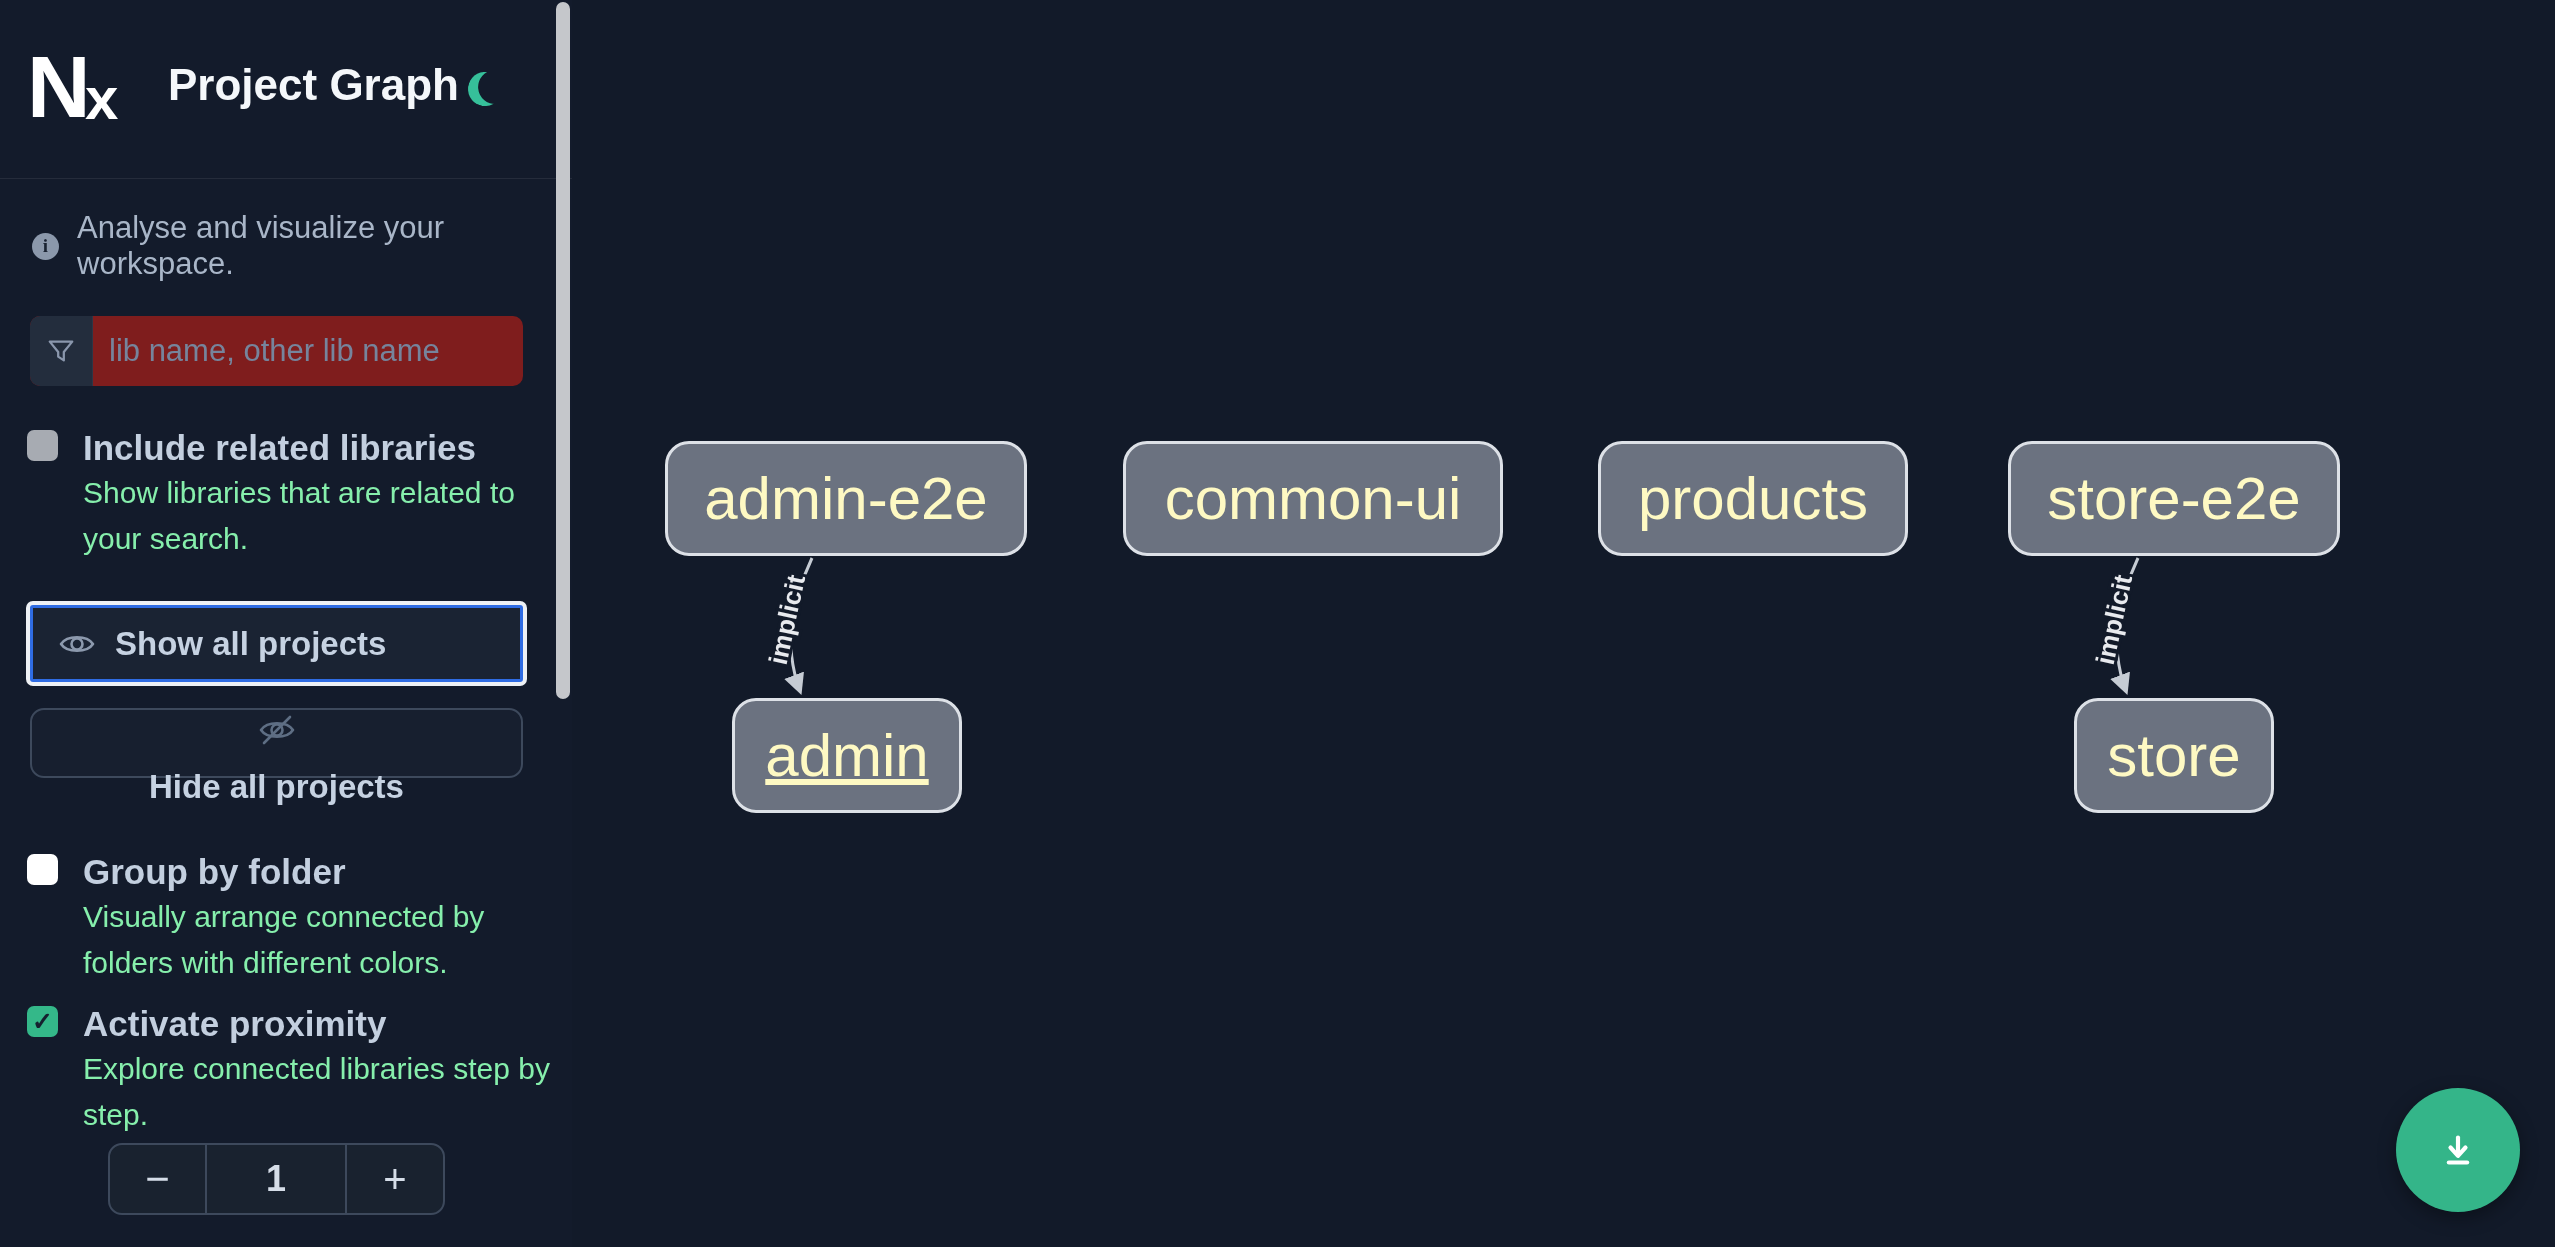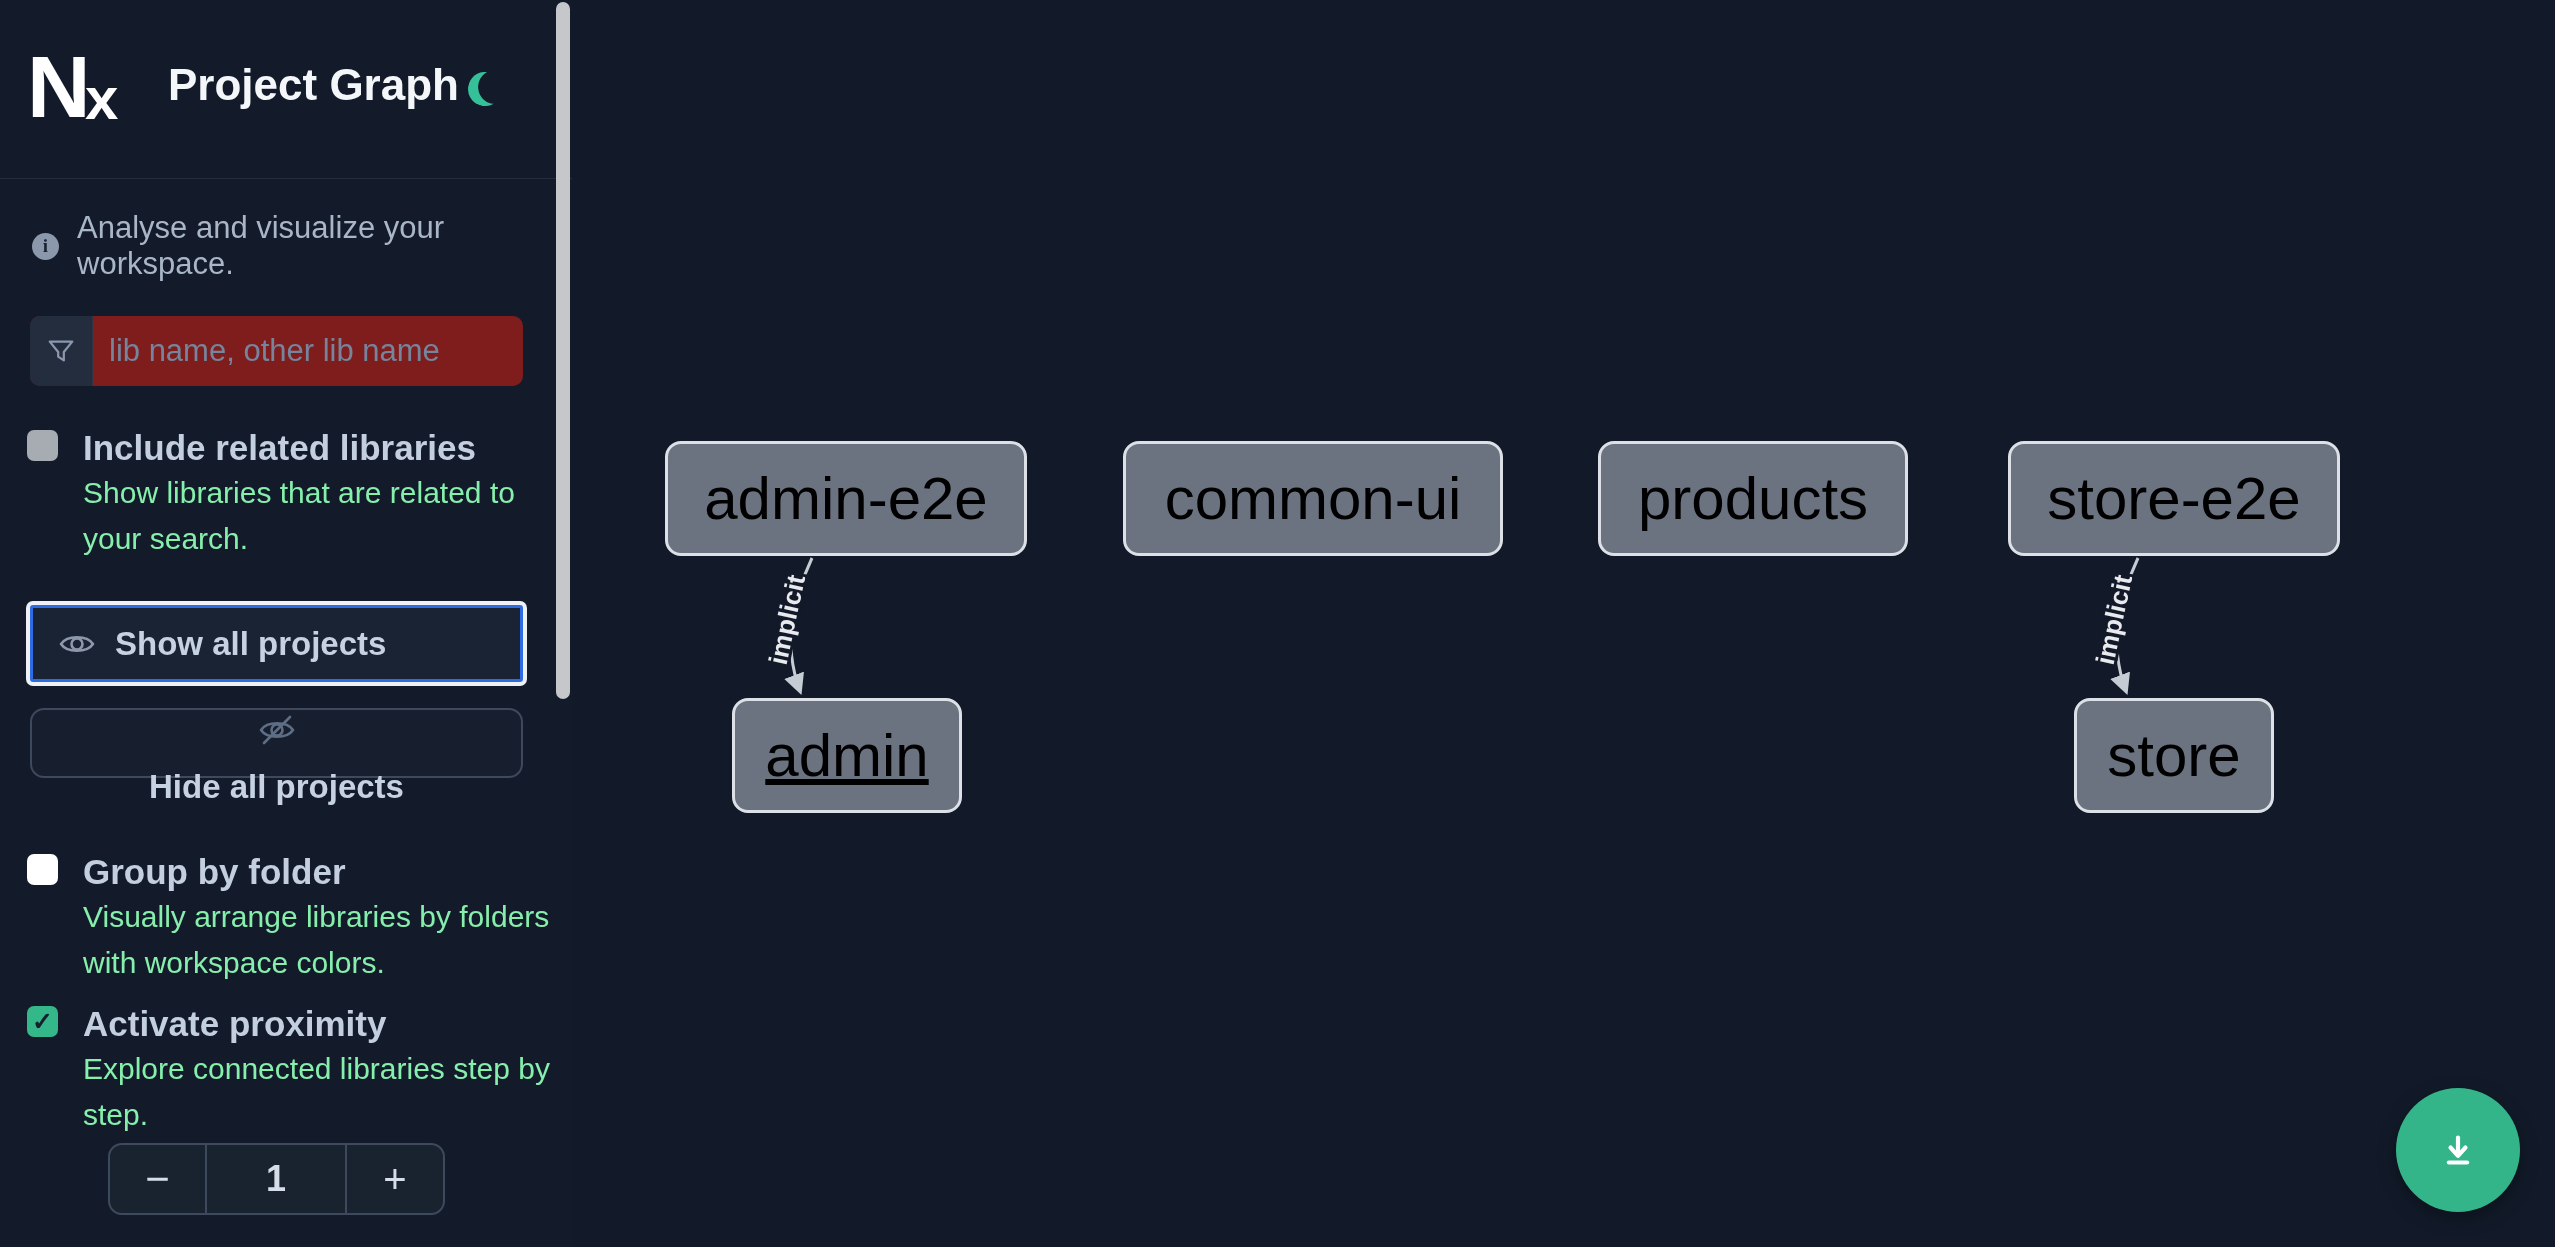--- a/index.html
+++ b/index.html
@@ -2,22 +2,22 @@
 <html><head>
 <meta charset="utf-8">
 <style>
   html,body{margin:0;padding:0;background:#121a29;}
   *{box-sizing:border-box;font-family:"Liberation Sans",sans-serif;}
   #stage{position:relative;width:2555px;height:1247px;background:#121a29;overflow:hidden;}
 
   
   #canvas{position:absolute;inset:0;background:#121a29;}
   .gnode{position:absolute;display:flex;align-items:center;justify-content:center;
-         background:#6b7280;border:3px solid #dde1e7;border-radius:16px;
-         color:#000000;font-size:60px;font-weight:400;letter-spacing:0px;cursor:pointer;}
+         background:#6b7280;border:3px solid #dde1e7;border-radius:24px;
+         color:#fef9c3;font-size:60px;font-weight:400;letter-spacing:0px;cursor:pointer;}
   #edges{position:absolute;left:0;top:0;pointer-events:none;}
   .edge-label{font-size:26px;font-weight:700;fill:#e8eaee;stroke:#121a29;stroke-width:6px;
               paint-order:stroke;text-anchor:middle;dominant-baseline:middle;}
 
   
   #sidebar{position:absolute;left:0;top:0;width:572px;height:1247px;background:#131b2b;z-index:5;}
   #sb-scroll-thumb{position:absolute;left:556px;top:2px;width:14px;height:697px;
                    border-radius:7px;background:#c5c7cb;}
   #logo{position:absolute;left:27px;top:50px;width:110px;height:70px;color:#fff;}
   #logo .n{position:absolute;left:0;top:-14px;font-size:88px;font-weight:900;}
@@ -160,21 +160,21 @@
           <path d="M7 33 L33 7"></path>
         </svg>
       </span>
       <span class="btn-label">Hide all projects</span>
     </button>
 
     <div class="toggle-row" style="top:852px;">
       <span class="cbox white"></span>
       <span class="toggle-texts">
         <span class="toggle-label">Group by folder</span>
-        <span class="toggle-desc">Visually arrange libraries by folders with workspace colors.</span>
+        <span class="toggle-desc">Visually arrange connected by folders with different colors.</span>
       </span>
     </div>
 
     <div class="toggle-row" style="top:1004px;">
       <span class="cbox green">✓</span>
       <span class="toggle-texts">
         <span class="toggle-label">Activate proximity</span>
         <span class="toggle-desc">Explore connected libraries step by step.</span>
       </span>
     </div>

